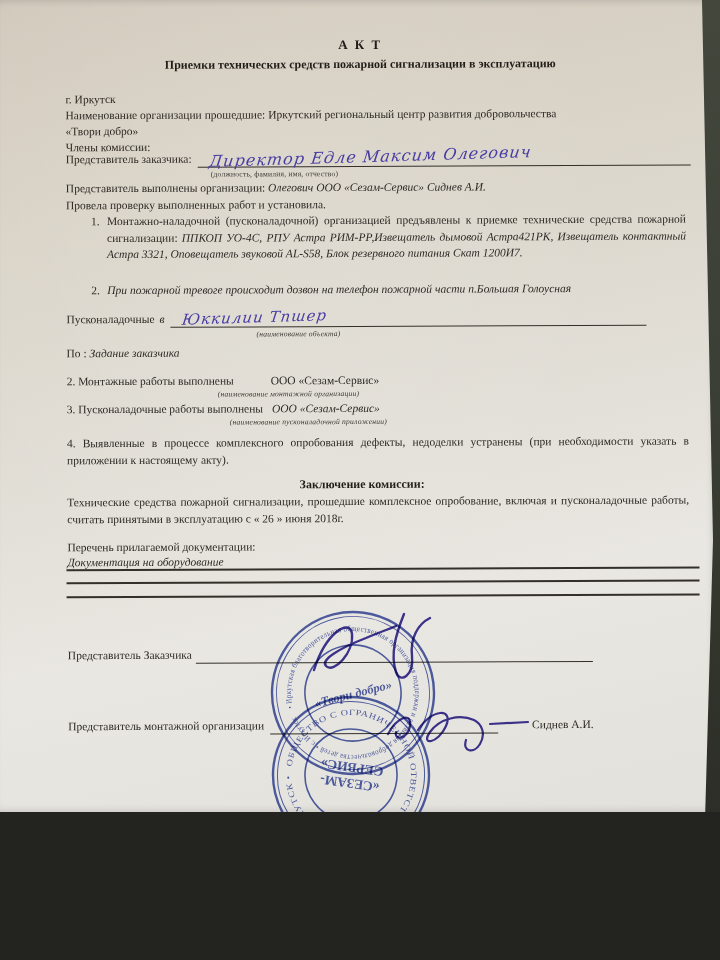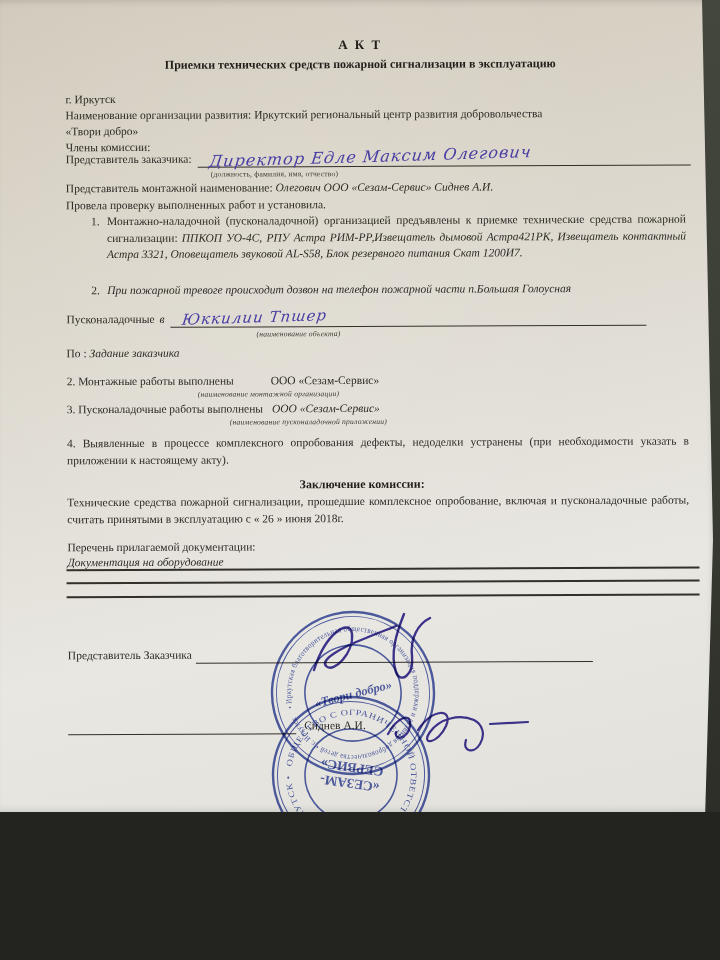--- a/index.html
+++ b/index.html
@@ -45,36 +45,36 @@
 
   <div class="paper">
     <div class="doc">
 
       <div class="abs center b" style="left:0;top:37px;width:720px;font-size:13px;letter-spacing:2px;">А К Т</div>
       <div class="abs center b" style="left:0;top:56px;width:720px;font-size:12px;">Приемки технических средств пожарной сигнализации в эксплуатацию</div>
 
       <div class="abs" style="left:65px;top:90px;width:625px;">г. Иркутск</div>
 
       <div class="abs" style="left:65px;top:106px;width:630px;">
-        <span>Наименование организации развития:</span>
+        <span>Наименование организации прошедшие:</span>
         <span>Иркутский региональный центр развития добровольчества</span>
       </div>
       <div class="abs" style="left:65px;top:122px;width:625px;">«Твори добро»</div>
       <div class="abs" style="left:65px;top:138px;width:625px;">Члены комиссии:</div>
 
       <div class="abs row" style="left:65px;top:150px;width:625px;">
         <span style="flex:none;padding-right:6px;">Представитель заказчика:</span>
         <span class="fill">
           <span class="hw hw1">Директор Едле Максим Олегович</span>
         </span>
       </div>
       <div class="abs cap" style="left:210px;top:169px;width:180px;">(должность, фамилия,  имя, отчество)</div>
 
       <div class="abs" style="left:65px;top:179px;width:630px;">
-        <span>Представитель монтажной наименование:</span>
+        <span>Представитель выполнены организации:</span>
         <span class="it">Олегович ООО «Сезам-Сервис» Сиднев А.И.</span>
       </div>
       <div class="abs" style="left:65px;top:196px;width:625px;">Провела проверку выполненных работ и установила.</div>
 
       <div class="abs li" style="left:80px;top:212px;width:605px;">
         <span class="num">1.</span>
         <span class="li-text"><span>Монтажно-наладочной (пусконаладочной) организацией предъявлены к приемке технические средства пожарной сигнализации:</span>
           <span class="it">ППКОП УО-4С, РПУ Астра РИМ-РР,Извещатель дымовой Астра421РК, Извещатель контактный Астра 3321, Оповещатель звуковой AL-S58, Блок резервного питания Скат 1200И7.</span></span>
       </div>
       <div class="abs li" style="left:80px;top:281px;width:605px;">
@@ -93,21 +93,21 @@
 
       <div class="abs" style="left:65px;top:344px;width:625px;">
         <span>По :</span>
         <span class="it">Задание заказчика</span>
       </div>
 
       <div class="abs" style="left:65px;top:372px;width:625px;">
         <span>2. Монтажные работы выполнены</span>
         <span style="margin-left:34px;">ООО  «Сезам-Сервис»</span>
       </div>
-      <div class="abs cap it" style="left:196px;top:389px;width:185px;font-style:italic;">(наименование монтажной организации)</div>
+      <div class="abs cap it" style="left:216px;top:389px;width:185px;font-style:italic;">(наименование монтажной организации)</div>
 
       <div class="abs" style="left:65px;top:400px;width:625px;">
         <span>3. Пусконаладочные работы выполнены</span>
         <span class="it" style="margin-left:6px;">ООО «Сезам-Сервис»</span>
       </div>
       <div class="abs cap it" style="left:228px;top:417px;width:185px;">(наименование пусконаладочной приложении)</div>
 
       <div class="abs just" style="left:65px;top:434px;width:622px;">4. Выявленные в процессе комплексного опробования дефекты, недоделки устранены  (при необходимости указать в приложении к настоящему акту).</div>
 
       <div class="abs center b" style="left:0;top:476px;width:720px;font-size:12px;">Заключение комиссии:</div>
@@ -118,22 +118,23 @@
       <div class="rule" style="top:568px;"></div>
       <div class="rule" style="top:581px;"></div>
       <div class="rule" style="top:595px;"></div>
 
       <div class="abs row" style="left:65px;top:646px;width:525px;">
         <span style="flex:none;padding-right:4px;">Представитель  Заказчика</span>
         <span class="fill"></span>
       </div>
 
       <div class="abs row" style="left:65px;top:717px;width:625px;">
+        <span style="flex:none;padding-right:6px;">Представитель монтажной организации</span>
         <span class="fill" style="max-width:228px;"></span>
-        <span style="flex:none;padding-left:8px;">Сиднев А.И.</span>
+        <span style="flex:none;padding-left:8px;margin-left:26px;">Сиднев А.И.</span>
       </div>
     </div>
 
     <svg class="stamp" style="left:266px;top:606px;transform:rotate(-14deg);" width="174" height="174" viewBox="0 0 174 174">
       <defs>
         <path id="arc1" d="M 25 87 A 62 62 0 1 1 149 87 A 62 62 0 1 1 25 87"></path>
       </defs>
       <g fill="none" stroke="#3b4da6">
         <circle cx="87" cy="87" r="81" stroke-width="2.4"></circle>
         <circle cx="87" cy="87" r="76.5" stroke-width="1"></circle>

